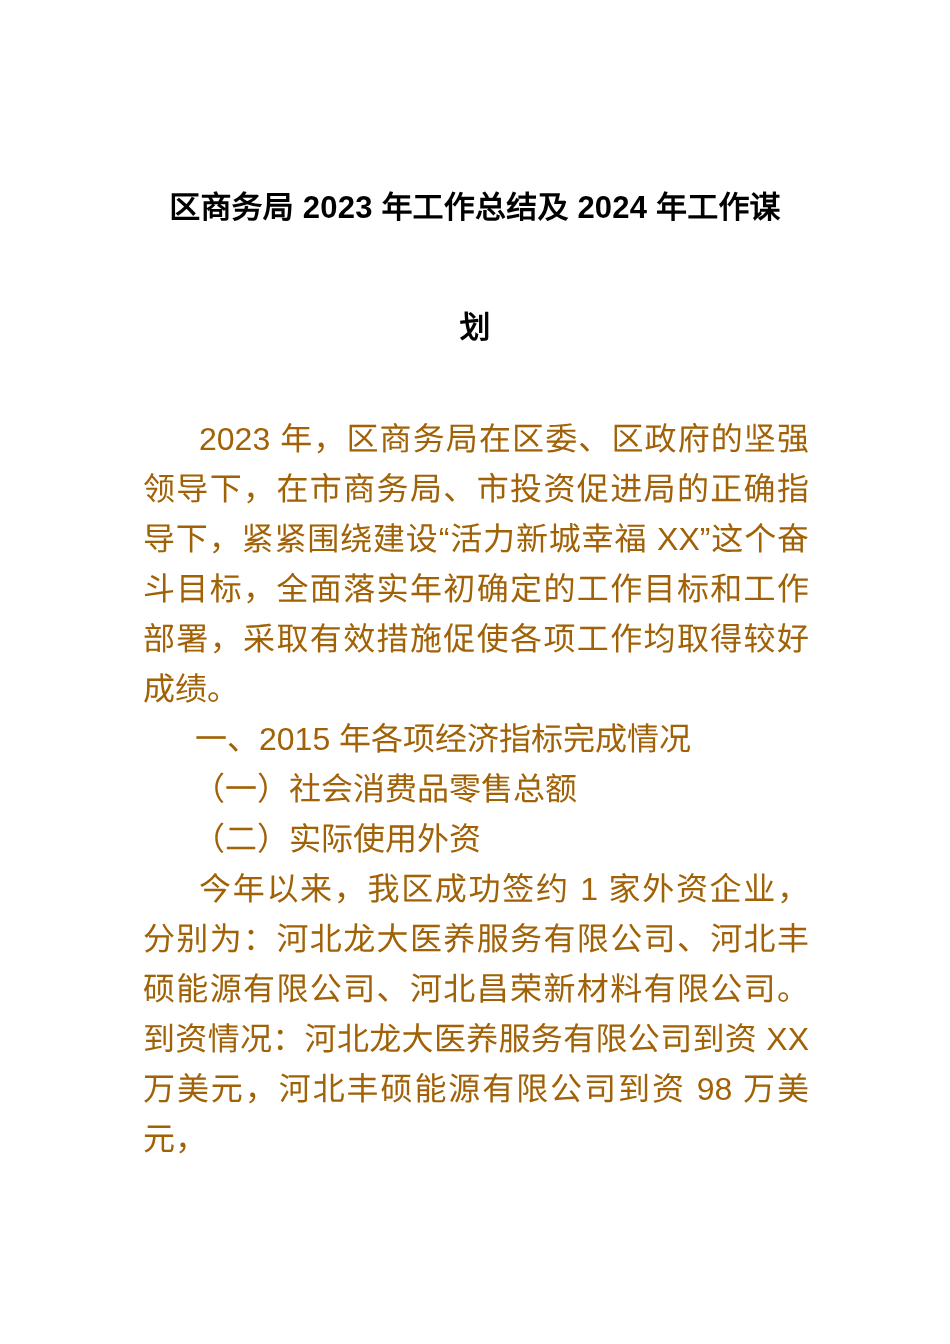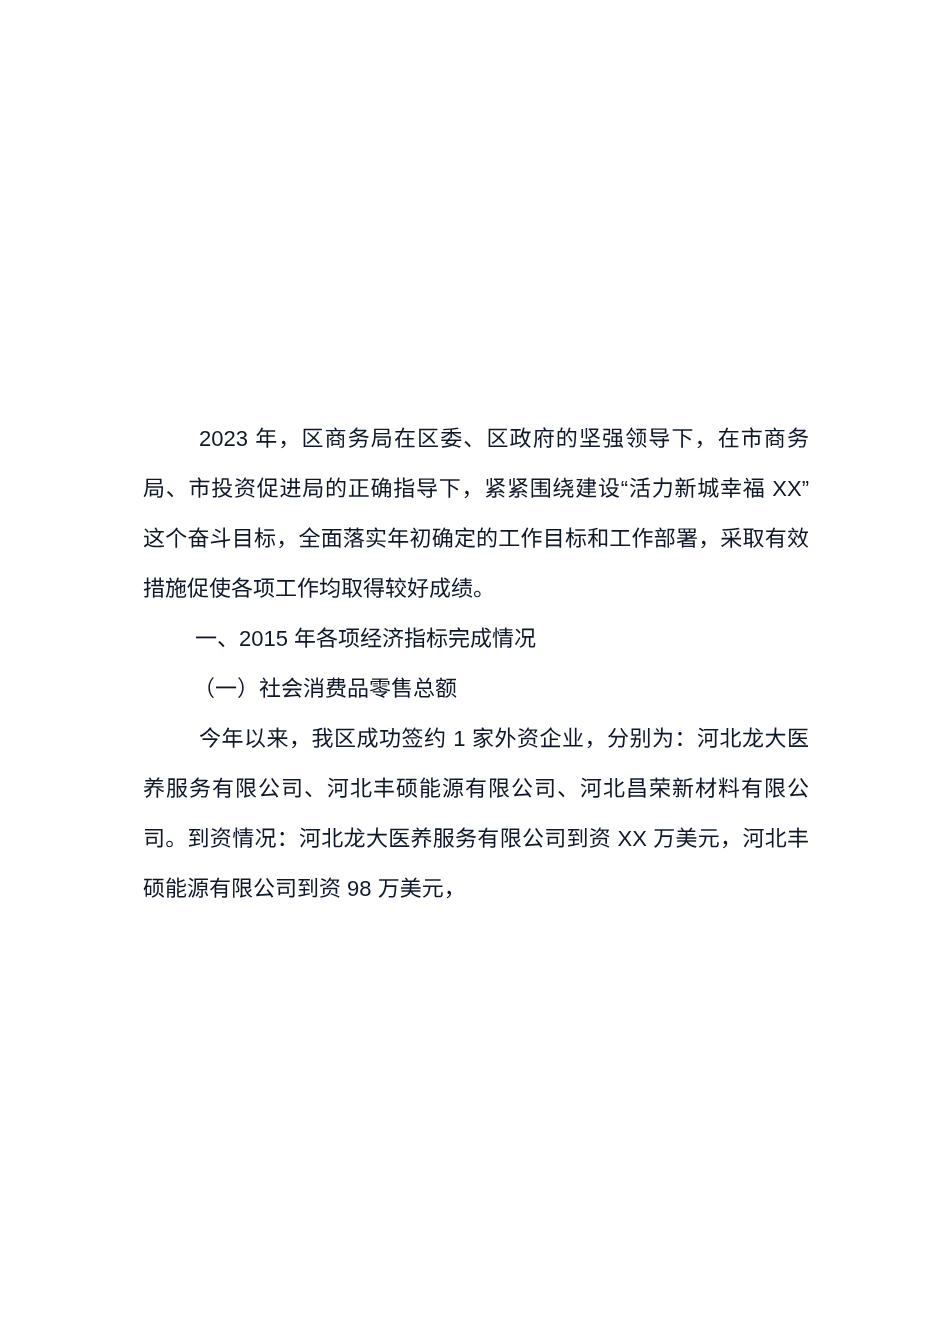--- a/index.html
+++ b/index.html
@@ -46,48 +46,53 @@
   .body-block {
     position: absolute;
     left: 143px;
     top: 414px;
     width: 666px;
   }
 
   p.para {
     margin: 0;
     padding: 0;
-    font-size: 22px;
+    font-size: 32px;
     line-height: 50px;
     text-align: justify;
     text-justify: inter-ideograph;
     text-align-last: left;
     letter-spacing: 0px;
-    color: #0f172a;
+    color: #a16207;
     word-break: break-all;
   }
 
   p.indent {
     text-indent: 56px;
   }
 
   p.heading {
     text-indent: 52px;
   }
 
   p.subheading {
     text-indent: 50px;
   }
 </style>
 </head>
 <body>
 
 <div class="page">
 
+  <div class="doc-title">
+    <div>区商务局 2023 年工作总结及 2024 年工作谋</div>
+    <div>划</div>
+  </div>
 
   <div class="body-block">
     <p class="para indent">2023 年，区商务局在区委、区政府的坚强领导下，在市商务局、市投资促进局的正确指导下，紧紧围绕建设“活力新城幸福 XX”这个奋斗目标，全面落实年初确定的工作目标和工作部署，采取有效措施促使各项工作均取得较好成绩。</p>
     <p class="para heading">一、2015 年各项经济指标完成情况</p>
     <p class="para subheading">（一）社会消费品零售总额</p>
+    <p class="para subheading">（二）实际使用外资</p>
     <p class="para indent">今年以来，我区成功签约 1 家外资企业，分别为：河北龙大医养服务有限公司、河北丰硕能源有限公司、河北昌荣新材料有限公司。到资情况：河北龙大医养服务有限公司到资 XX 万美元，河北丰硕能源有限公司到资 98 万美元，</p>
   </div>
 
 </div>
 
 </body></html>

